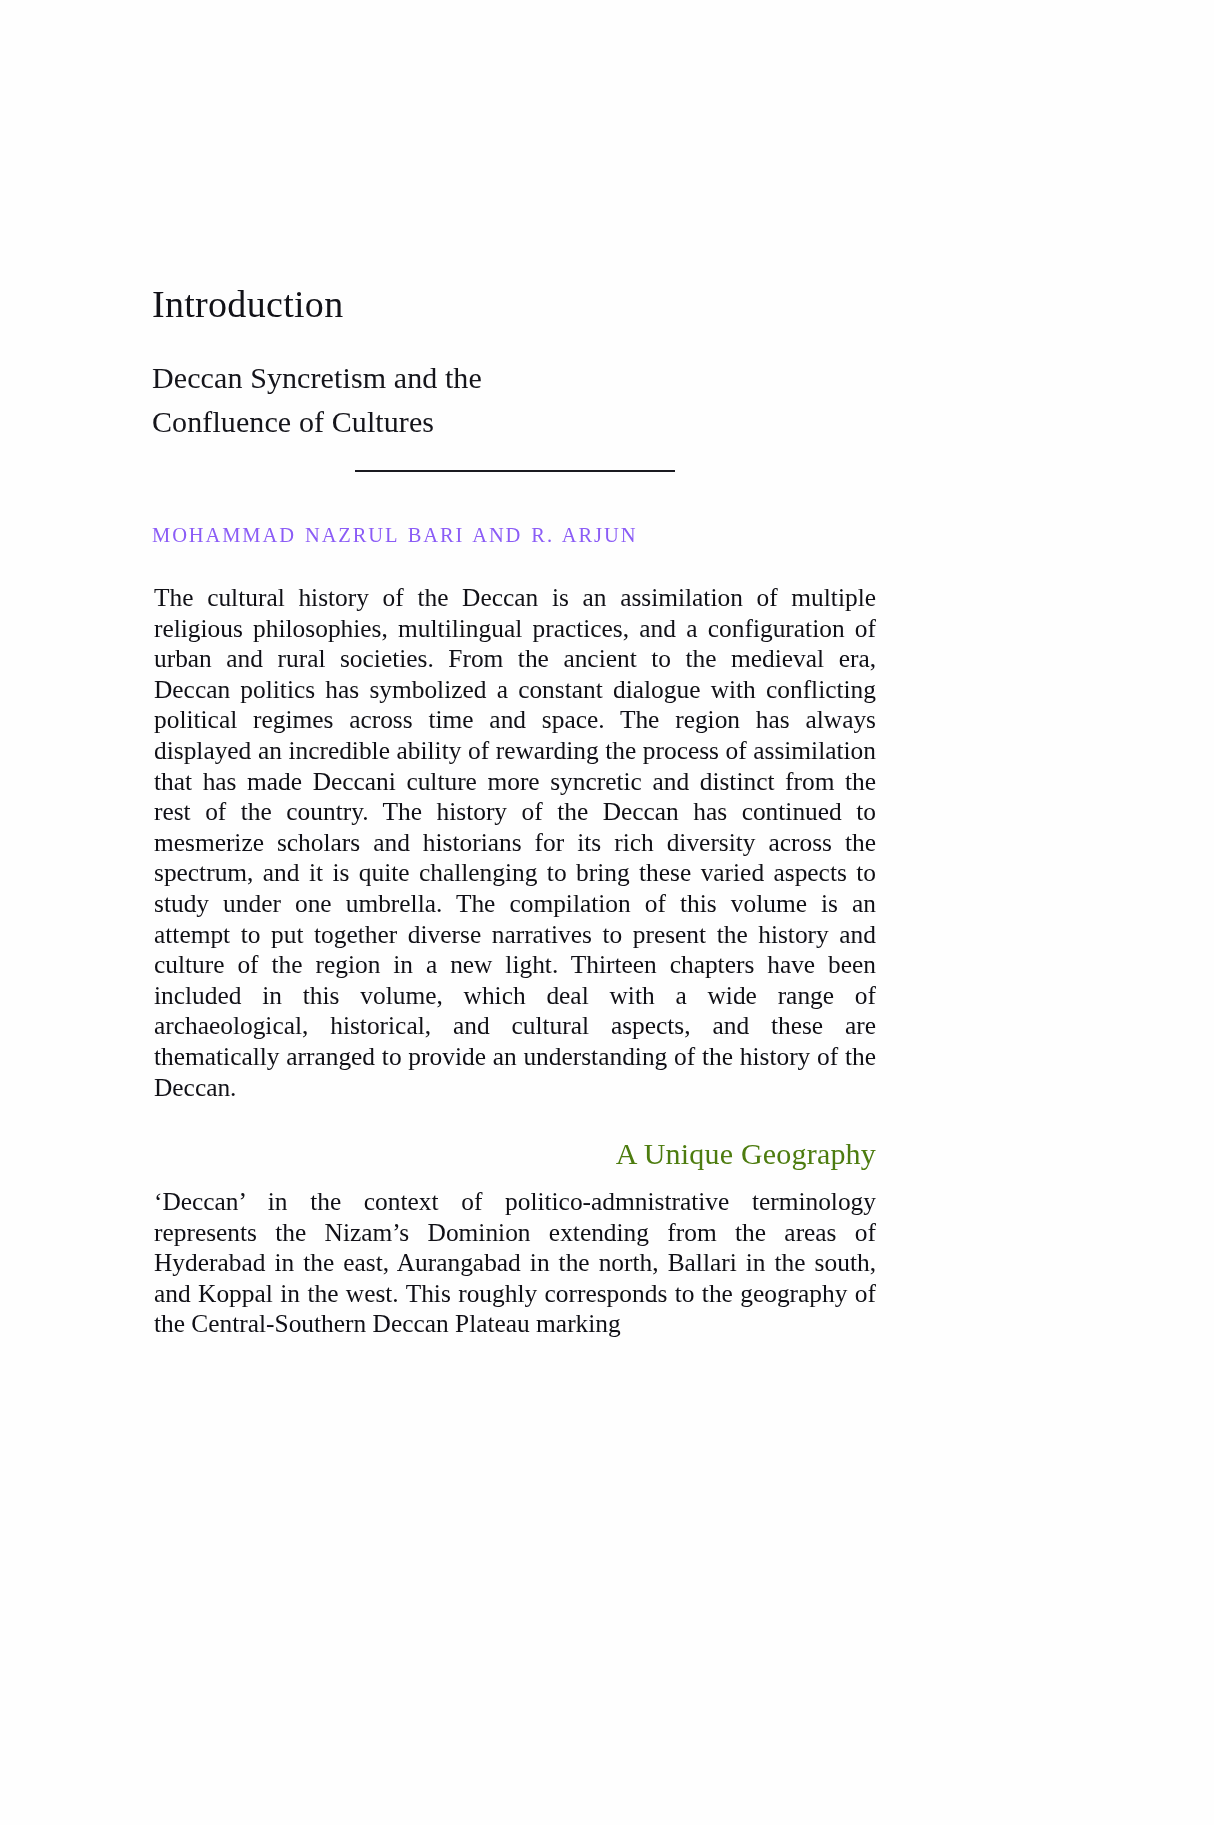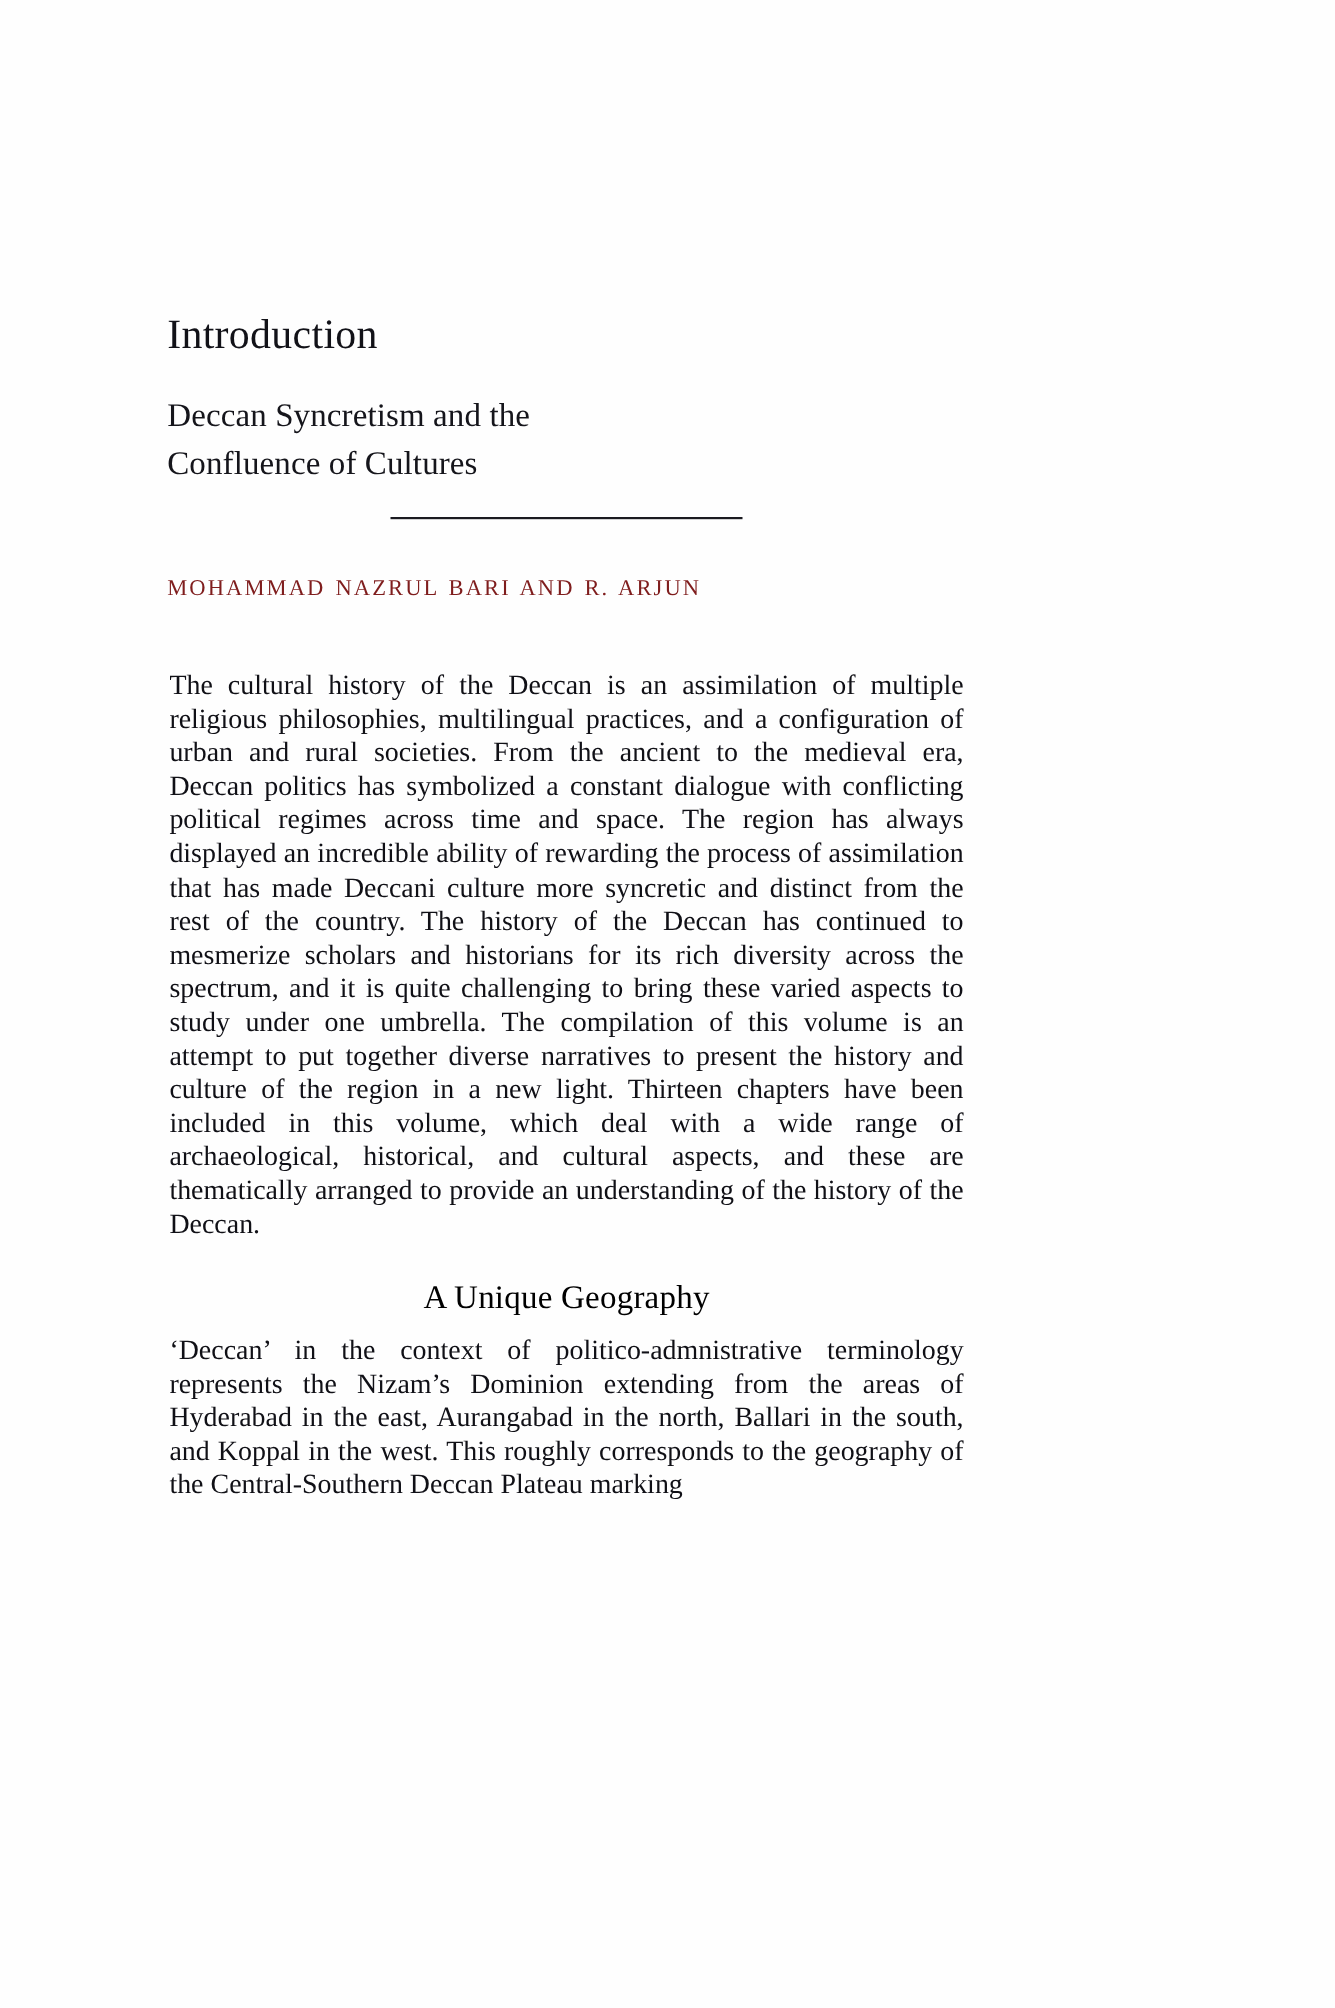--- a/index.html
+++ b/index.html
@@ -54,49 +54,49 @@
     border: 0;
     border-top: 2px solid #1a1a20;
     margin: 0;
   }
   .byline {
     margin: 52px 0 0 0;
     font-size: 20.5px;
     letter-spacing: 1.9px;
     word-spacing: 2px;
     font-weight: 400;
-    color: #7f1d1d;
+    color: #8b5cf6;
     white-space: nowrap;
   }
 
   
   .body-col {
     position: absolute;
     left: 154px;
-    top: 608px;
+    top: 582px;
     width: 722px;
   }
   p.para {
     margin: 0;
     font-size: 25.4px;
     line-height: 30.6px;
     text-align: justify;
     text-justify: inter-word;
     hyphens: none;
     color: #101016;
   }
 
   .section-heading {
     margin: 34px 0 14px 0;
-    text-align: center;
+    text-align: right;
     font-size: 30px;
     font-weight: 400;
     line-height: 1.2;
     letter-spacing: 0.2px;
-    color: #000000;
+    color: #4d7c0f;
   }
   .para-tight { text-align: justify; }
 </style>
 </head>
 <body>
 
 <div class="page">
 
   <div class="title-block">
     <h1 class="chapter-title">Introduction</h1>

